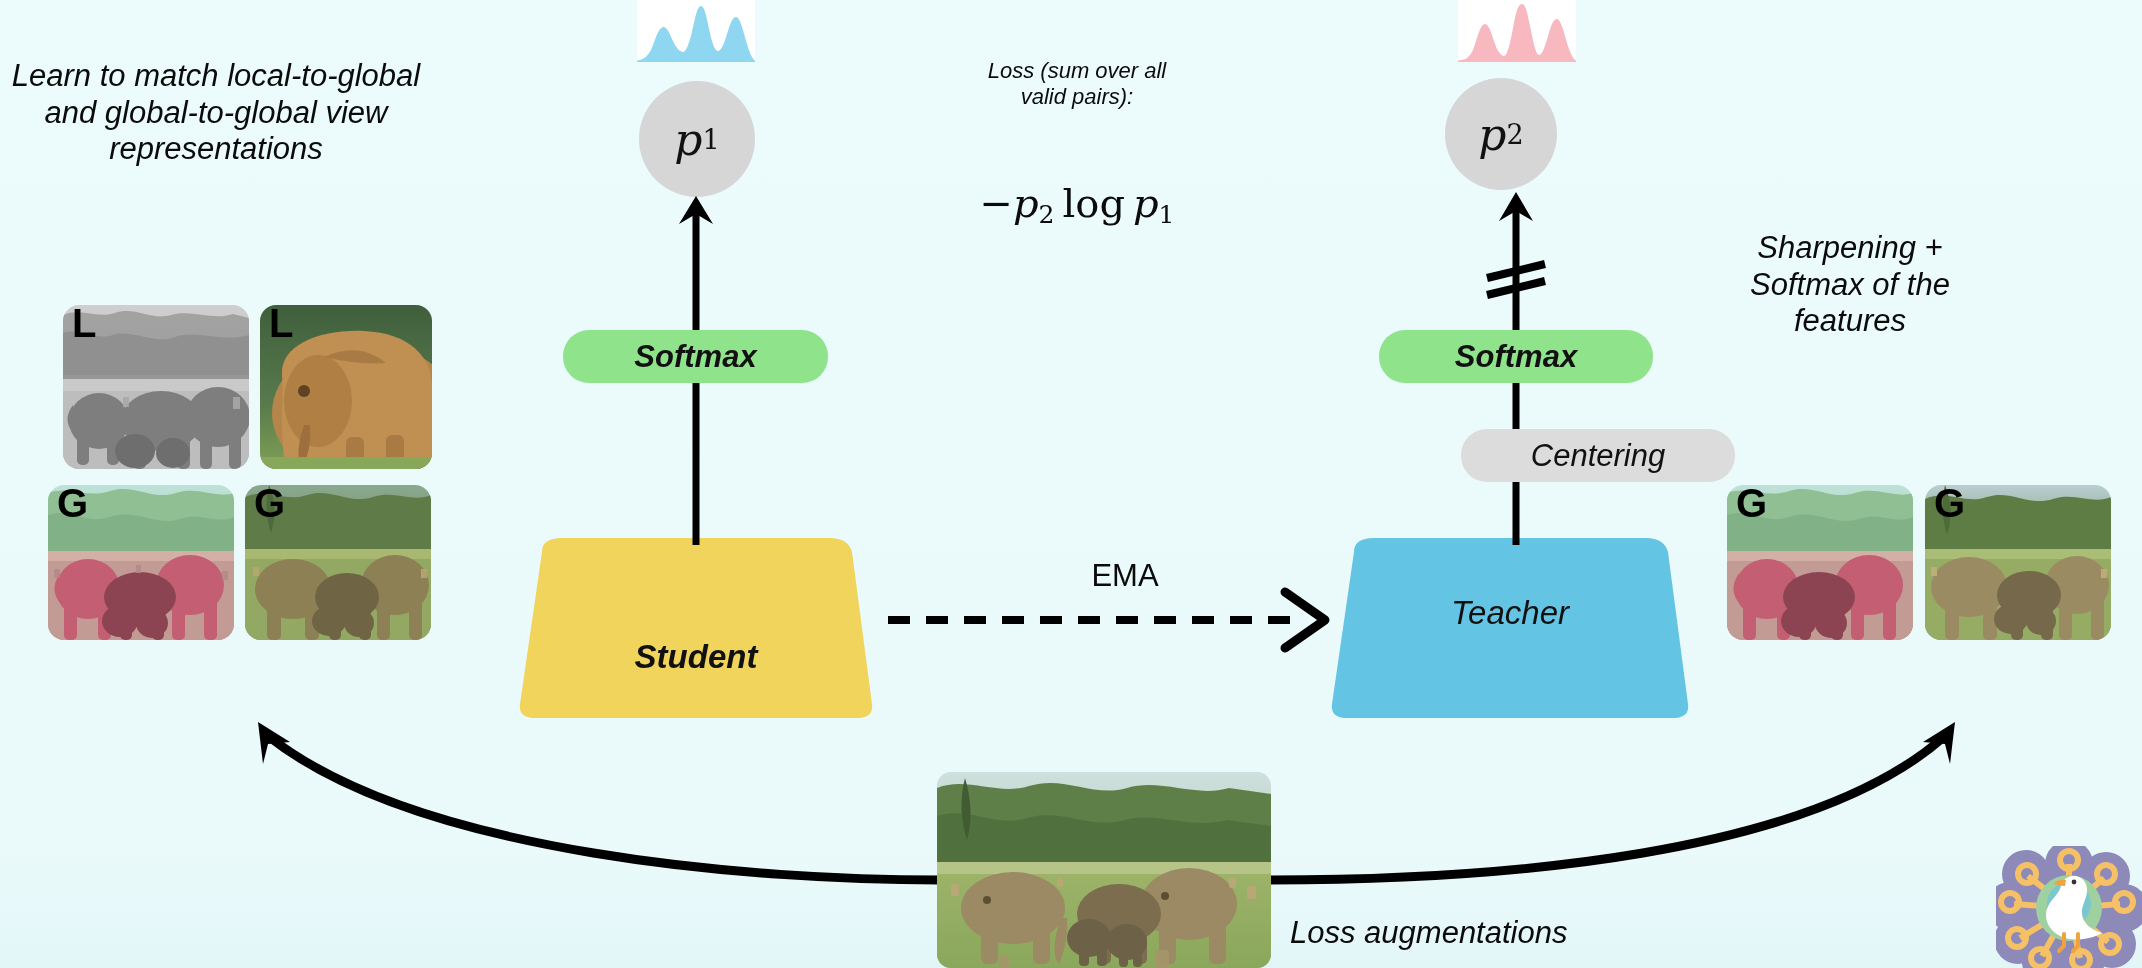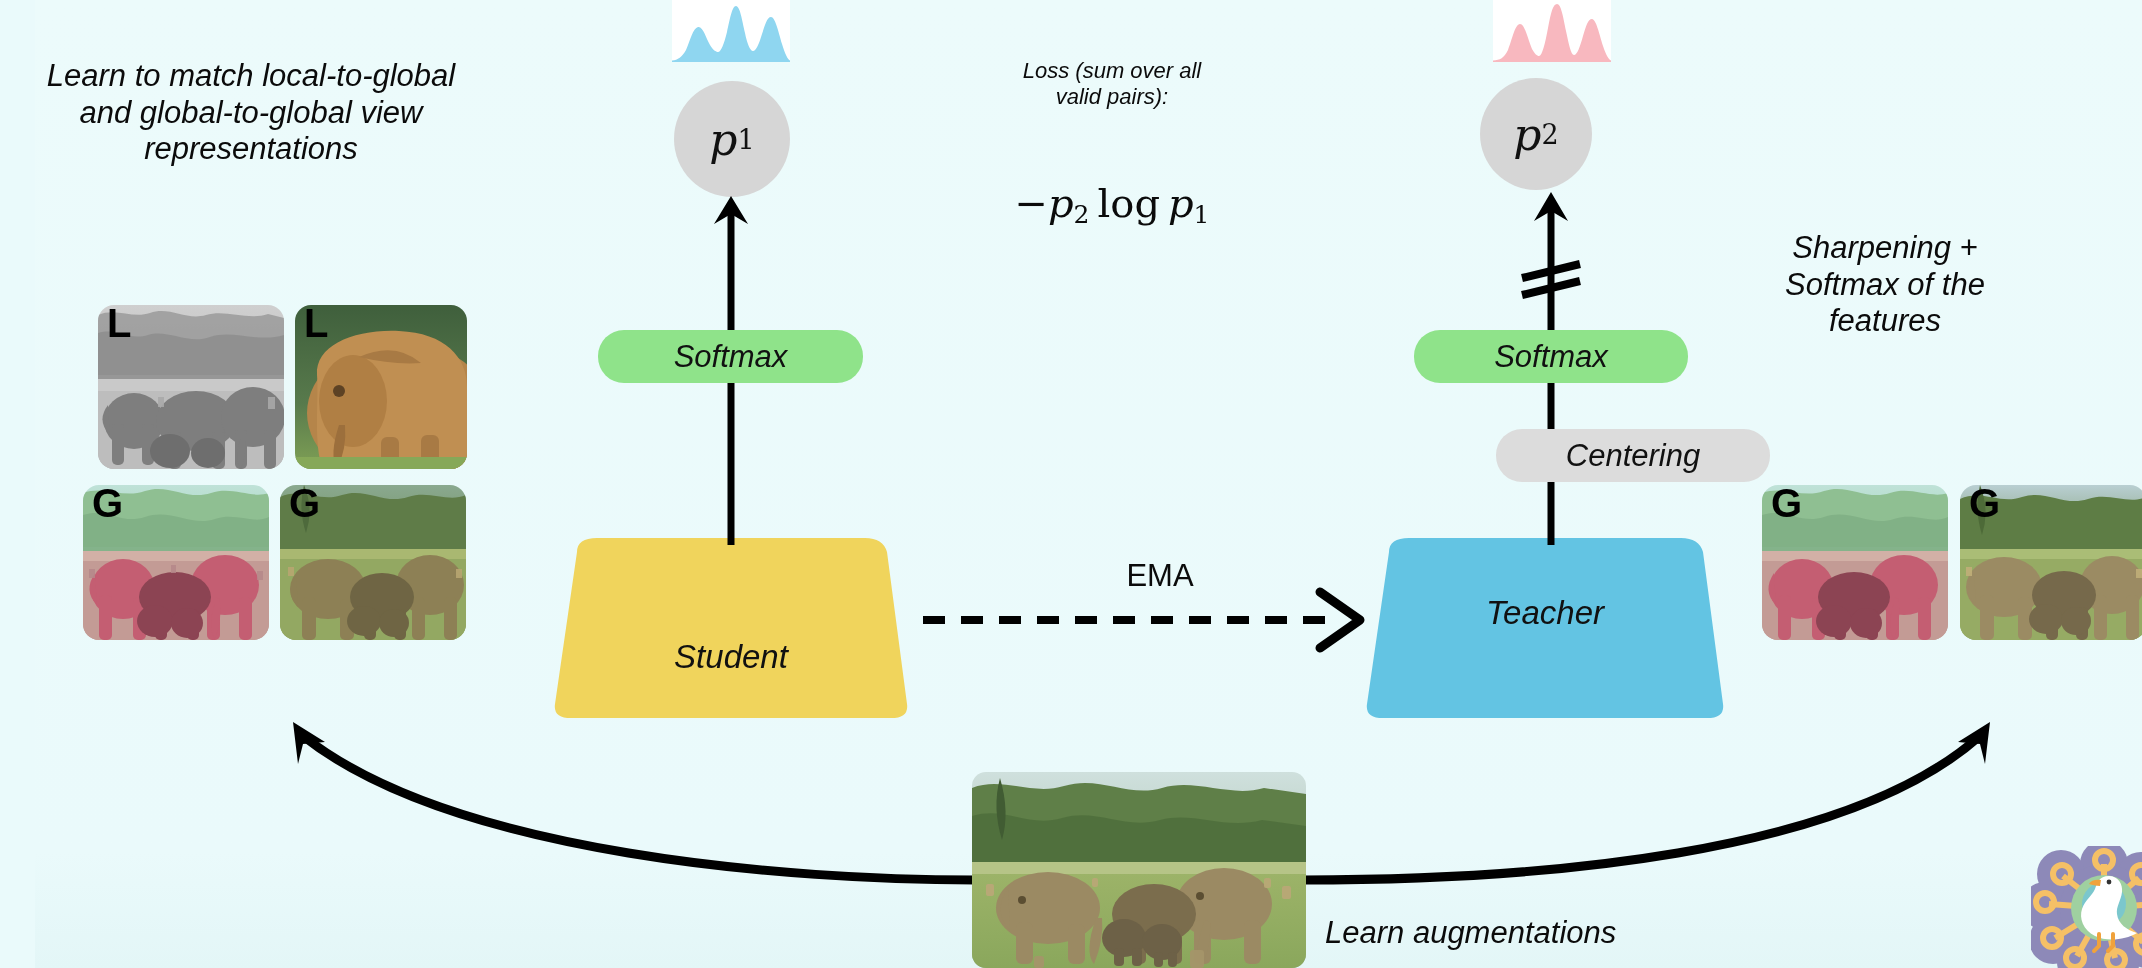--- a/index.html
+++ b/index.html
@@ -2,21 +2,21 @@
 <html><head>
 <meta charset="utf-8">
 <style>
   html,body{margin:0;padding:0;}
   body{
     width:2142px;height:968px;overflow:hidden;
     background:#eafafb;
     font-family:"Liberation Sans",sans-serif;
     position:relative;
   }
-  .stage{position:absolute;inset:0;background:linear-gradient(180deg,#ecfbfb 0%,#eafafb 88%,#e3f6f7 100%);margin-left:35px;}
+  .stage{position:absolute;inset:0;background:linear-gradient(180deg,#ecfbfb 0%,#eafafb 88%,#e3f6f7 100%);}
   .abs{position:absolute;}
 
   
   .note{
     font-style:italic;font-weight:400;color:#0b0b0b;
     line-height:1.18;text-align:center;white-space:pre-line;
   }
   #note-left{left:0px;top:58px;width:432px;font-size:31px;}
   #note-loss{left:900px;top:58px;width:354px;font-size:22px;text-align:center;}
   #note-sharp{left:1676px;top:230px;width:348px;font-size:31px;font-style:italic;}
@@ -42,34 +42,34 @@
   }
   .pcircle .sub{font-size:27px;vertical-align:-0.22em;font-style:normal;}
   #p1{left:639px;top:81px;width:116px;height:116px;}
   #p2{left:1445px;top:78px;width:112px;height:112px;}
 
   
   .pill{
     border-radius:26px;display:flex;align-items:center;justify-content:center;
     font-style:italic;font-size:31px;color:#111;
   }
-  .pill-green{background:#8fe38a;}
+  .pill-green{background:#8fe38a;font-weight:bold;}
   .pill-gray{background:#dcdcdc;}
   #softmax-student{left:563px;top:330px;width:265px;height:53px;}
   #softmax-teacher{left:1379px;top:330px;width:274px;height:53px;}
   #centering-teacher{left:1461px;top:429px;width:274px;height:53px;}
 
   
   .trapwrap{position:absolute;}
   .trapwrap svg{display:block;}
   .traplabel{
     position:absolute;inset:0;display:flex;align-items:center;justify-content:center;
     font-style:italic;font-size:33px;color:#111;padding-top:14px;box-sizing:border-box;
   }
-  #student-block{left:518px;top:538px;width:356px;height:224px;}
+  #student-block{left:518px;top:538px;width:356px;height:224px;font-weight:bold;}
   #teacher-block{left:1330px;top:538px;width:360px;height:136px;text-decoration:underline;}
 
   
   .thumb{
     position:absolute;border-radius:16px;overflow:hidden;
   }
   .thumb .tag{
     position:absolute;left:9px;top:-3px;font-weight:700;font-size:40px;color:#000;
     font-family:"Liberation Sans",sans-serif;letter-spacing:-1px;line-height:1.05;
   }
@@ -99,21 +99,21 @@
 
   <div class="formula">
     <span>−</span><span>p</span><span class="sub">2</span> <span class="op">log</span> <span>p</span><span class="sub">1</span>
   </div>
 
   <div class="note abs" id="note-sharp">Sharpening +
 Softmax of the
 features</div>
 
   <div class="note abs" id="note-aug">
-    <span>Learn augmentations</span><br>
+    <span>Loss augmentations</span><br>
     
   </div>
 
   <div class="dist abs" id="dist-student">
     <svg viewBox="0 0 118 62" preserveAspectRatio="none" width="118" height="62">
       <path d="M0,62 L0,60.5 C6,60 10,57 14,50 C18,41 21,28 26,27 C31,26 34,38 38,45 C41,50 44,52 46,52
                C49,52 52,44 55,32 C58,19 60,6 64,6 C68,6 70,20 73,33 C75,43 78,51 81,51
                C84,51 87,44 90,34 C93,25 95,17 99,17 C103,17 106,30 110,44 C113,54 116,60 118,60.5 L118,62 Z" fill="#8fd6f0"></path>
     </svg>
   </div>

